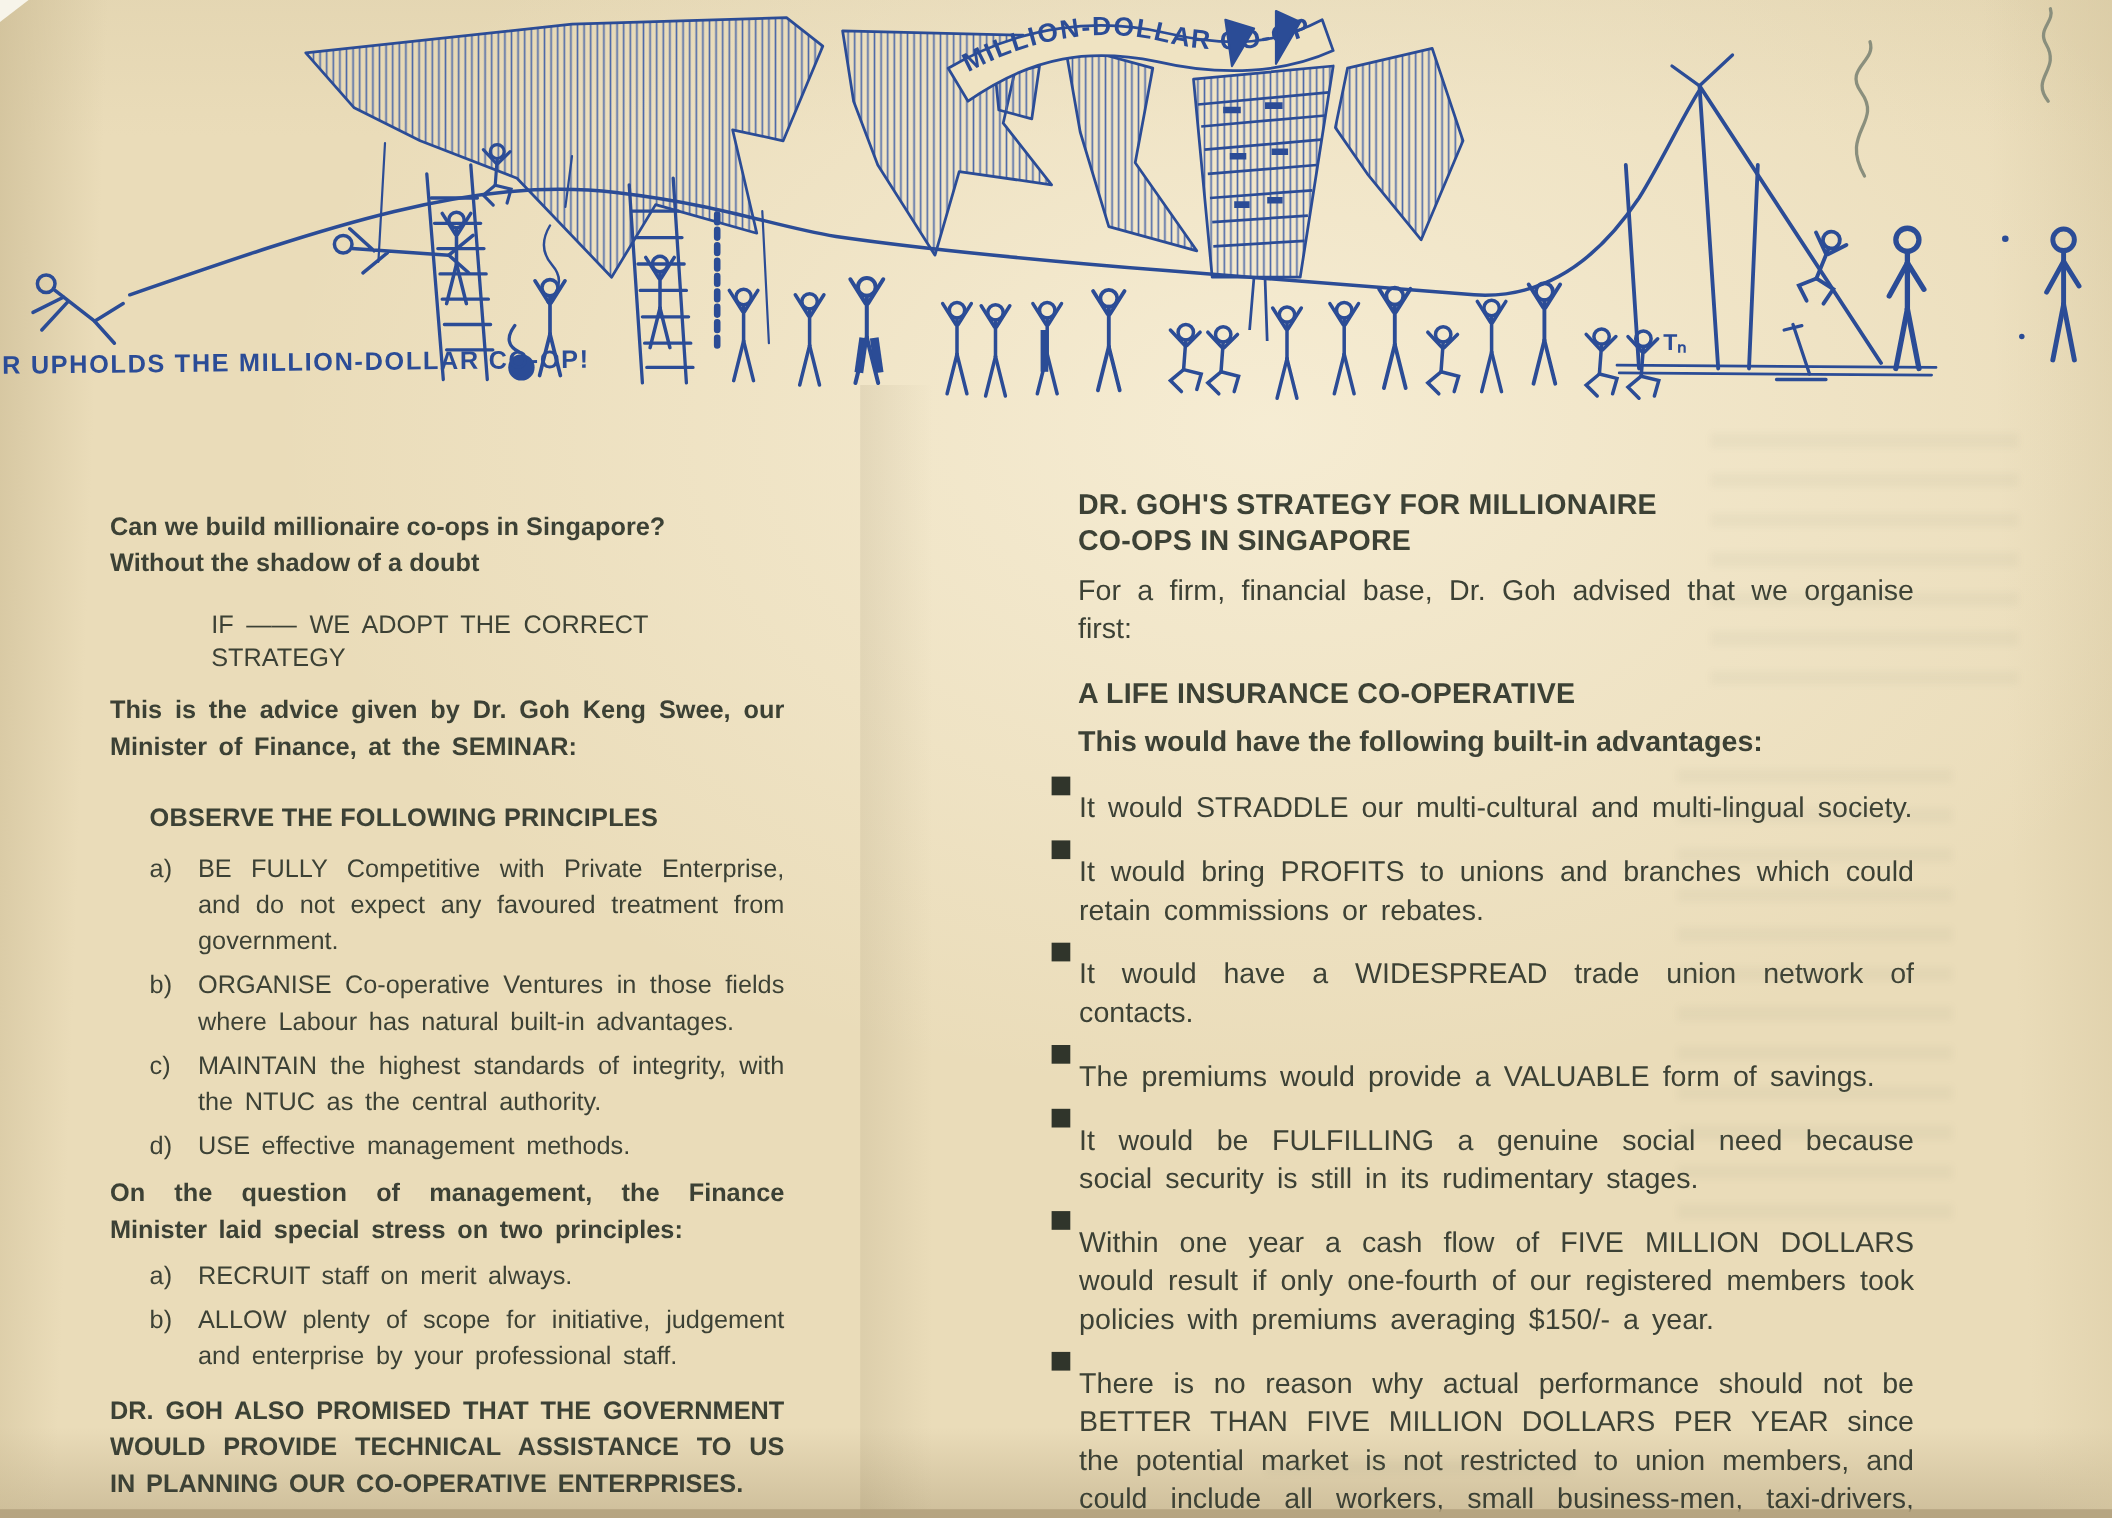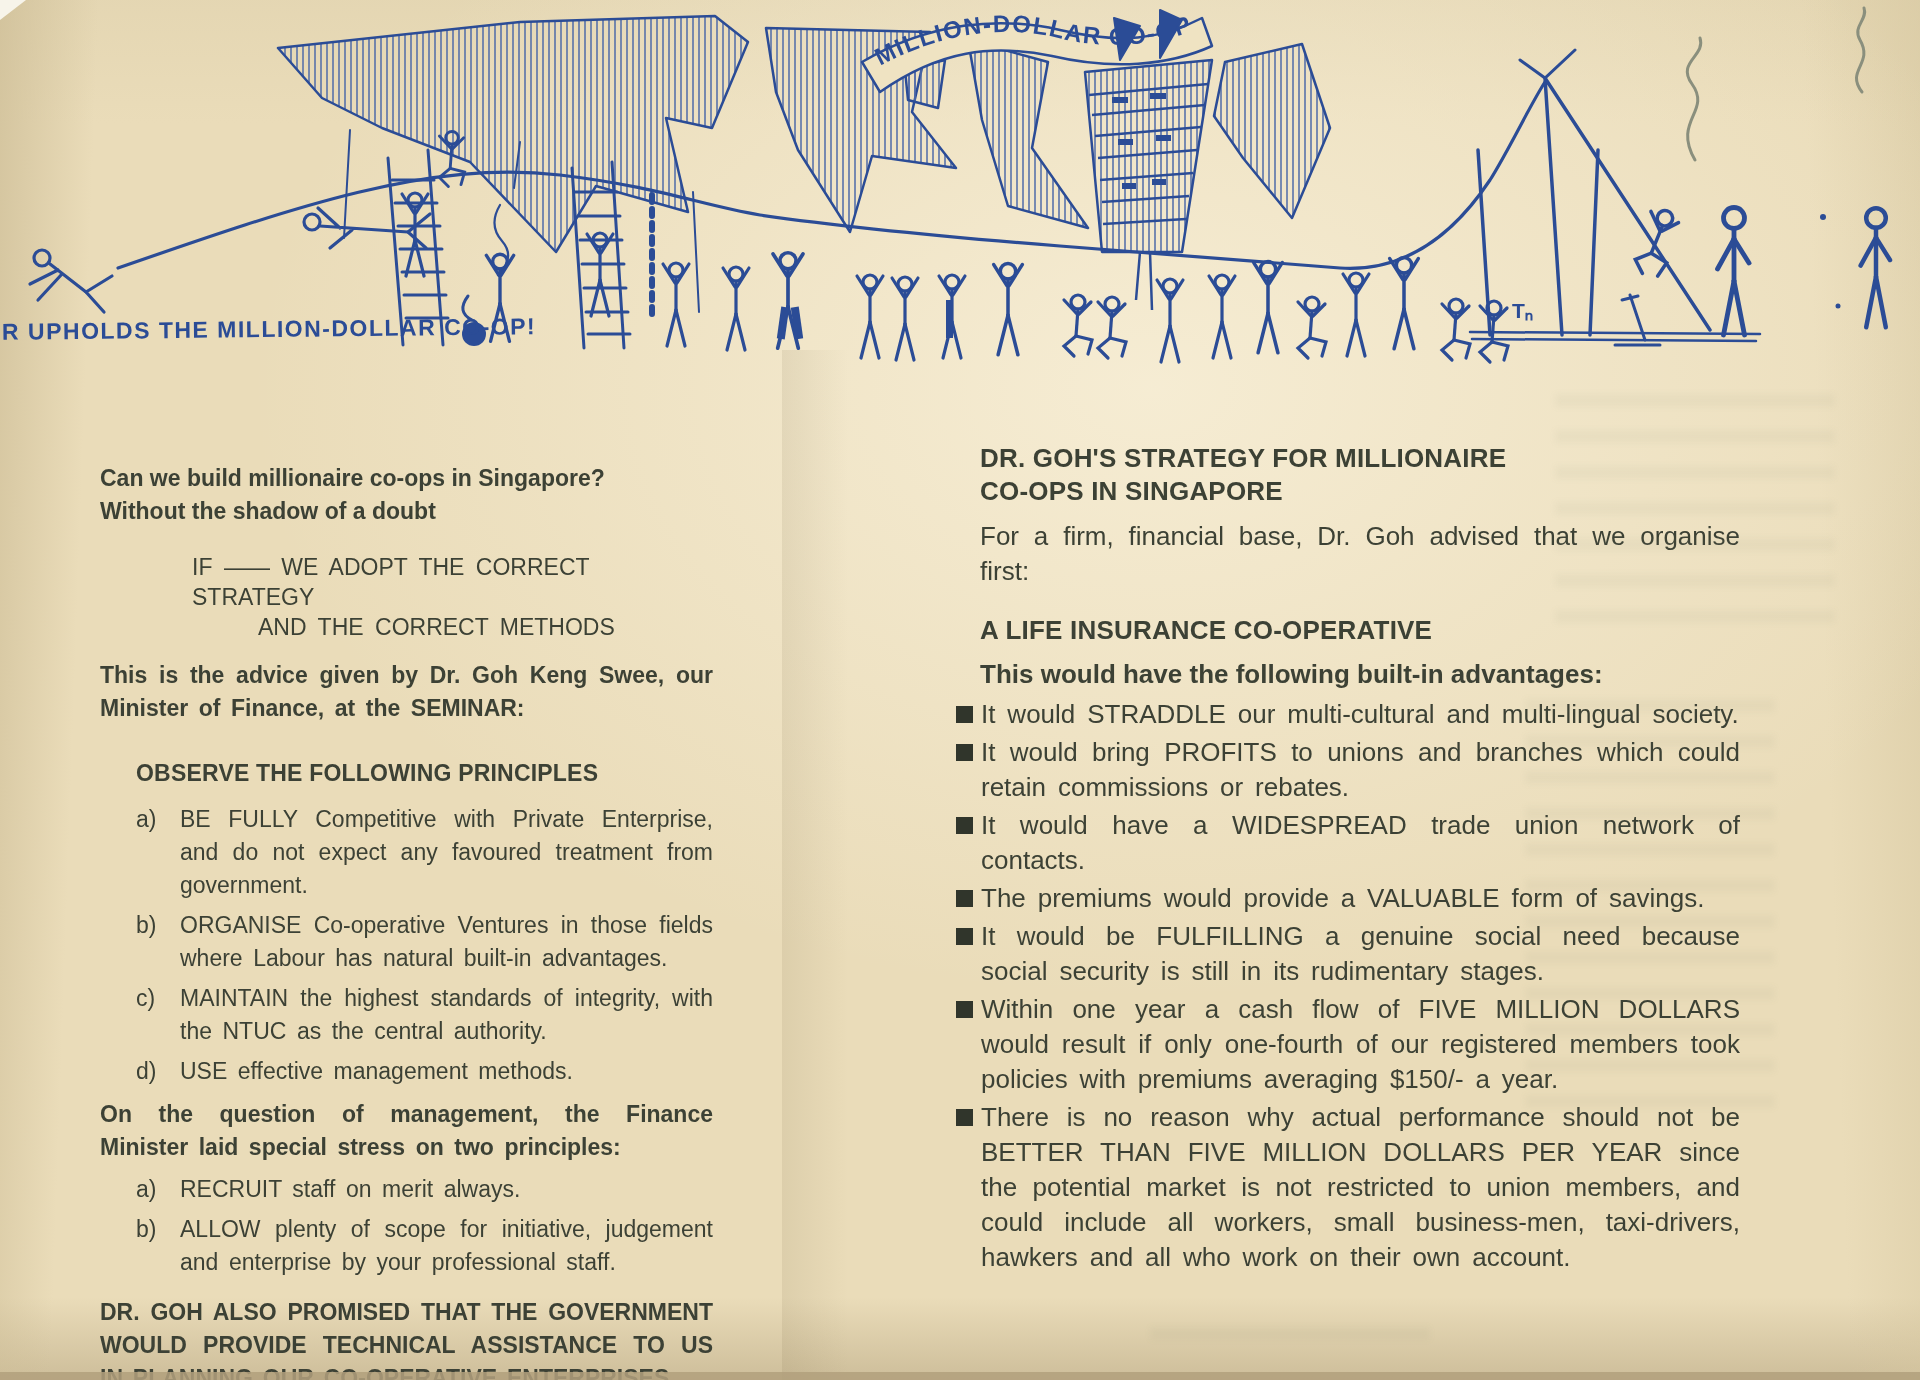--- a/index.html
+++ b/index.html
@@ -44,21 +44,21 @@
   .prow .lbl{flex:none;width:44px;}
   .prow .txt{flex:1;}
   .mgmt{margin:10px 0 9px 0;}
   .promise{margin-top:17px;word-spacing:.15em;}
   .right-col .rhead{font-weight:bold;line-height:33px;margin-bottom:11px;letter-spacing:.2px;}
   .right-col .rintro{margin-bottom:24px;}
   .rsub{font-weight:bold;margin-bottom:9px;letter-spacing:.2px;}
   .rlead{font-weight:bold;margin-bottom:5px;}
   .brow{display:flex;margin-bottom:3px;}
   .sq{flex:none;width:17px;height:17px;background:#30352b;margin:9px 8px 0 0;}
-  .btxt{flex:1;}
+  .btxt{flex:1;margin-top:20px;}
 </style>
 </head>
 <body>
 
 <div class="page">
 
   <svg class="illus" width="1920" height="372" viewBox="0 0 1920 372">
     <defs>
       <pattern id="hatchV" width="6" height="6" patternUnits="userSpaceOnUse">
         <path d="M3,0 V6" stroke="#4f6aa8" stroke-width="1.5"></path>
@@ -191,21 +191,20 @@
 
   <div class="caption">R UPHOLDS THE MILLION-DOLLAR CO-OP!</div>
 
   <div class="col left-col">
     <div class="intro">
       <div class="line b">Can we build millionaire co-ops in Singapore?</div>
       <div class="line b">Without the shadow of a doubt</div>
     </div>
     <div class="cond">
       <div class="l1">IF —— WE ADOPT THE CORRECT STRATEGY</div>
-      <div class="l2">AND THE CORRECT METHODS</div>
     </div>
     <p class="b j advice">This is the advice given by Dr. Goh Keng Swee, our Minister of Finance, at the SEMINAR:</p>
     <div class="observe">OBSERVE THE FOLLOWING PRINCIPLES</div>
     <div class="plist">
       <div class="prow">
         <span class="lbl">a)</span>
         <span class="txt j">BE FULLY Competitive with Private Enterprise, and do not expect any favoured treatment from government.</span>
       </div>
       <div class="prow">
         <span class="lbl">b)</span>

